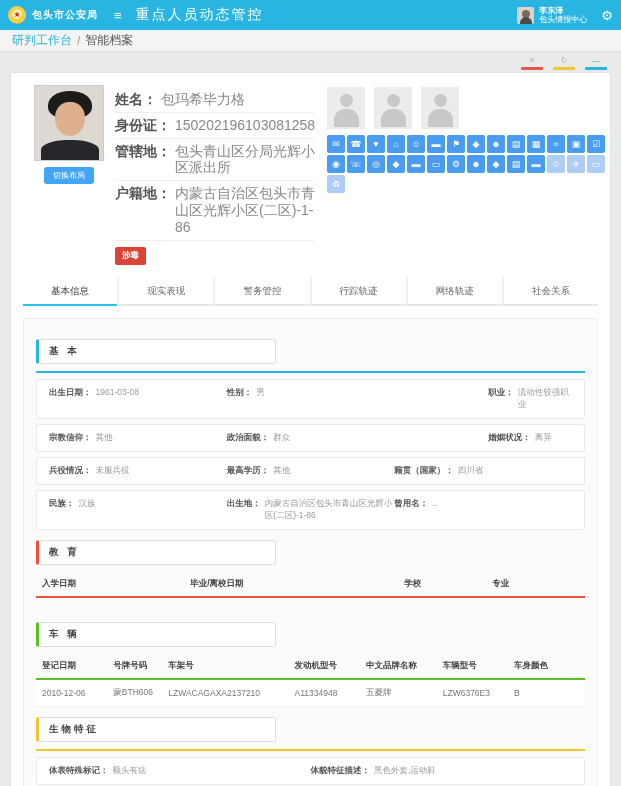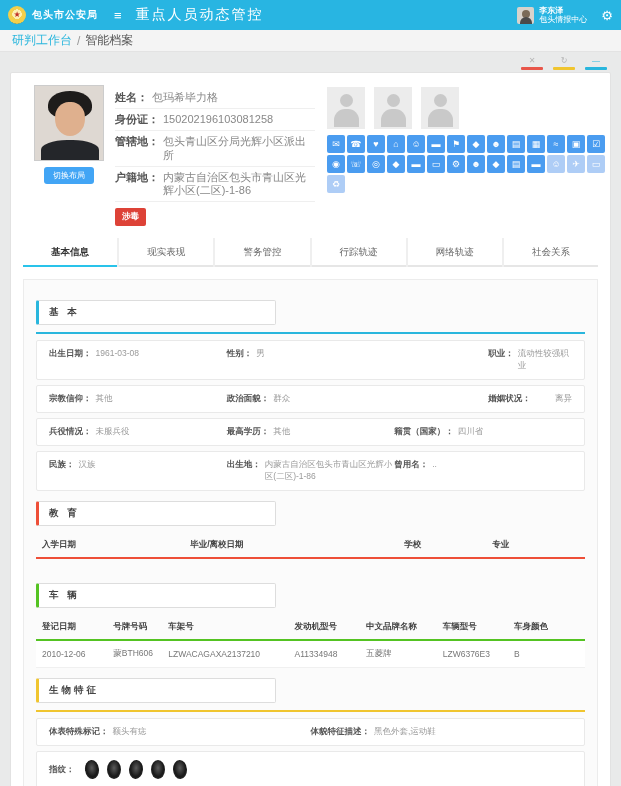--- a/index.html
+++ b/index.html
@@ -35,47 +35,47 @@
   
   .card{background:#fff;margin:0 10px;border:1px solid #e2e2e2;border-radius:2px;padding:12px 12px 10px;}
   .profile{display:flex;}
   .pcol-photo{width:92px;flex:0 0 auto;text-align:center;}
   .photo{width:70px;height:76px;margin:0 auto;background:#ded8d2;position:relative;overflow:hidden;border:1px solid #ccc;}
   .photo .hair{position:absolute;left:13px;top:5px;width:44px;height:28px;background:#1e1c1b;border-radius:50% 50% 42% 42%;}
   .photo .face{position:absolute;left:20px;top:16px;width:30px;height:34px;background:#dfb08e;border-radius:46% 46% 50% 50%;}
   .photo .torso{position:absolute;left:6px;bottom:-2px;width:58px;height:22px;background:#24262a;border-radius:45% 45% 0 0;}
   .switch-btn{margin-top:6px;display:inline-block;background:#42a5f5;color:#fff;font-size:8px;padding:3px 9px;border-radius:3px;cursor:pointer;}
   .pcol-info{width:200px;flex:0 0 auto;padding-top:2px;}
-  .pf-row{display:flex;border-bottom:1px solid #efefef;padding:4px 0;font-size:11px;line-height:1.2;}
+  .pf-row{display:flex;border-bottom:1px solid #efefef;padding:4px 0;font-size:14px;line-height:1.2;}
   .pf-l{color:#555;font-weight:bold;margin-right:4px;white-space:nowrap;}
   .pf-v{color:#888;}
   .tag{display:inline-block;margin-top:6px;background:#dd4237;color:#fff;font-size:8.5px;font-weight:bold;padding:3px 7px;border-radius:2px;}
   .pcol-icons{flex:1;padding:2px 0 0 12px;}
   .rel-row{display:flex;gap:9px;margin-bottom:6px;}
   .rel{width:38px;height:42px;background:#ececec;position:relative;overflow:hidden;cursor:pointer;}
   .rel::before{content:"";position:absolute;left:13px;top:7px;width:13px;height:13px;border-radius:50%;background:#c9c9c9;}
   .rel::after{content:"";position:absolute;left:7px;top:22px;width:25px;height:18px;border-radius:11px 11px 0 0;background:#c9c9c9;}
   .ib{width:18px;height:18px;background:#4a9cf0;border-radius:2px;color:#fff;font-size:9px;display:flex;align-items:center;justify-content:center;cursor:pointer;line-height:1;}
   .ib.off{background:#aecdf6;}
   .igrid-row{display:flex;gap:2px;margin-bottom:2px;}
   
   .tabs{display:flex;gap:2px;margin-top:12px;background:#efefef;}
   .tab{flex:1;text-align:center;background:#fff;font-size:9.5px;color:#666;padding:8px 0 6px;border-bottom:2px solid #e6e6e6;cursor:pointer;}
-  .tab.active{color:#333;font-weight:bold;border-bottom-color:#29c3ea;}
+  .tab.active{color:#333;font-weight:normal;border-bottom-color:#29c3ea;}
   
   .panel{margin-top:12px;background:#fbfbfb;border:1px solid #ececec;padding:10px 12px 14px;}
   .sec-title{width:240px;background:#fff;border:1px solid #ddd;border-left:3px solid #29b6dd;font-size:9.5px;font-weight:bold;color:#444;padding:5px 10px;border-radius:2px;margin:10px 0 7px;letter-spacing:3px;}
   .sec-title.red{border-left-color:#ee4f38;} .sec-title.green{border-left-color:#54c322;} .sec-title.yellow{border-left-color:#f0c52f;}
   .accent-line{height:2px;margin-bottom:6px;}
   .accent-line.cyan{background:#29b6dd;} .accent-line.yellow{background:#f0c52f;}
   .b-row{display:flex;background:#fff;border:1px solid #e9e9e9;border-radius:2px;padding:7px 12px;margin-bottom:5px;font-size:8.5px;}
   .f{display:flex;align-items:baseline;}
   .fl{color:#555;font-weight:bold;margin-right:4px;white-space:nowrap;}
   .fv{color:#9a9a9a;}
-  .w34{width:34%;} .w50{width:50%;} .w16{width:16%;justify-content:space-between;} .w32{width:32%;} .w15{width:15%;} .w14{width:14%;} .w40{width:40%;}
+  .w34{width:34%;} .w50{width:50%;} .w16{width:16%;} .w32{width:32%;} .w15{width:15%;} .w14{width:14%;} .w40{width:40%;}
   table{width:100%;border-collapse:collapse;font-size:8.5px;background:transparent;}
   th{text-align:left;color:#444;font-weight:bold;padding:6px 6px;}
   td{color:#777;padding:7px 6px;border-bottom:1px solid #f0f0f0;background:#fff;}
   thead tr{border-bottom:2px solid #ccc;}
   .t-red thead tr{border-bottom-color:#ee4f38;}
   .t-green thead tr{border-bottom-color:#54c322;}
   .empty-space{height:14px;}
   .fp-row{background:#fff;border:1px solid #e9e9e9;border-radius:2px;padding:8px 12px;display:flex;align-items:center;font-size:8.5px;margin-bottom:5px;}
   .fp{display:inline-block;width:14px;height:19px;border-radius:50%;background:radial-gradient(ellipse at 50% 42%,#5a5a5a 0%,#191919 55%,#3a3a3a 100%);margin-right:8px;}
   .fp:nth-child(2){transform:rotate(-6deg);} .fp:nth-child(4){transform:rotate(5deg);} .fp:nth-child(6){transform:rotate(-3deg);}

